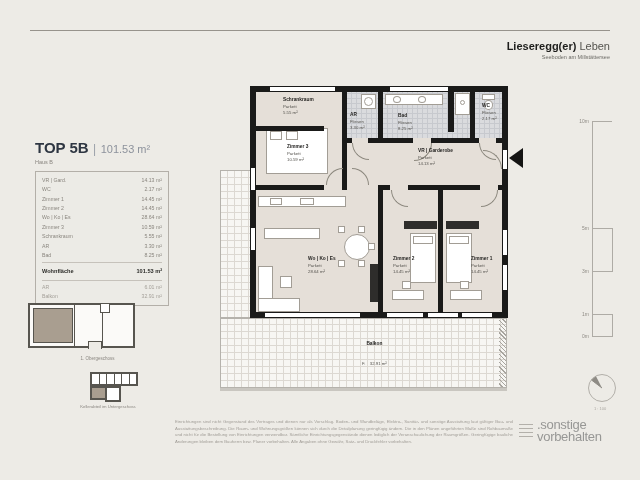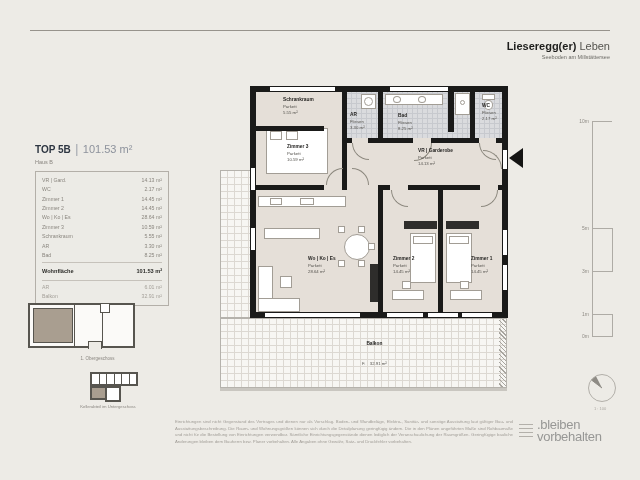--- a/index.html
+++ b/index.html
@@ -15,21 +15,21 @@
   
   #logo{position:absolute;left:35px;top:45px;width:90px;height:90px;background:#2b3240;
         display:flex;flex-direction:column;align-items:center;justify-content:flex-start;}
   #logo svg{margin-top:10px;}
   #logo .brand{font-family:"Liberation Serif",serif;color:#e8eaee;font-size:12px;
         letter-spacing:4.5px;margin-top:6px;margin-left:4px;}
   #logo .sub{font-family:"Liberation Serif",serif;color:#b9bec9;font-size:6px;
         letter-spacing:3px;margin-top:4px;display:flex;align-items:center;gap:4px;}
   #logo .dash{display:inline-block;width:12px;height:1px;background:#7d8494;}
   #unit{position:absolute;left:35px;top:139px;}
-  #unit .big{font-size:10px;font-weight:bold;color:#2e3642;}
+  #unit .big{font-size:15px;font-weight:bold;color:#2e3642;}
   #unit .pipe{font-size:12px;color:#9aa0a8;font-weight:normal;}
   #unit .area{font-size:11px;color:#8d929c;font-weight:normal;}
   #unit .haus{font-size:5.5px;color:#8a8680;margin-top:2px;}
   #rtable{position:absolute;left:35px;top:171px;width:134px;background:#ecebe6;
         border:1px solid #b3afa8;padding:4px 6px;box-sizing:border-box;}
   .trow{display:flex;justify-content:space-between;font-size:5.2px;color:#8a867f;line-height:1.8;}
   .trow.bold{font-weight:bold;color:#2c2c29;font-size:5.6px;line-height:2.2;}
   .trow.muted{color:#a5a19a;}
   .tsep{height:1px;background:#c6c2bb;margin:2px 0;}
   
@@ -356,17 +356,17 @@
   <div id="scalenote">1 : 100</div>
 
   <div id="disc">Einrichtungen sind nicht Gegenstand des Vertrages und dienen nur als Vorschlag. Boden- und Wandbeläge, Elektro-, Sanitär- und sonstige Ausstattung laut gültiger Bau- und Ausstattungsbeschreibung. Die Raum- und Wohnungsgrößen können sich durch die Detailplanung geringfügig ändern. Die in den Plänen angeführten Maße sind Rohbaumaße und nicht für die Bestellung von Einrichtungen verwendbar. Sämtliche Einrichtungsgegenstände dienen lediglich der Veranschaulichung der Raumgrößen. Geringfügige bauliche Änderungen bleiben dem Bauherrn bzw. Planer vorbehalten. Alle Angaben ohne Gewähr, Satz- und Druckfehler vorbehalten.</div>
   <div id="addr">
     <div class="bar"></div>
     <div class="bar"></div>
     <div class="bar"></div>
     <div class="bar"></div>
   </div>
   <div id="studio">
-    <div class="l1">.bleiben</div>
+    <div class="l1">.sonstige</div>
     <div class="l2">vorbehalten</div>
   </div>
 
 </div>
 
 </body></html>

